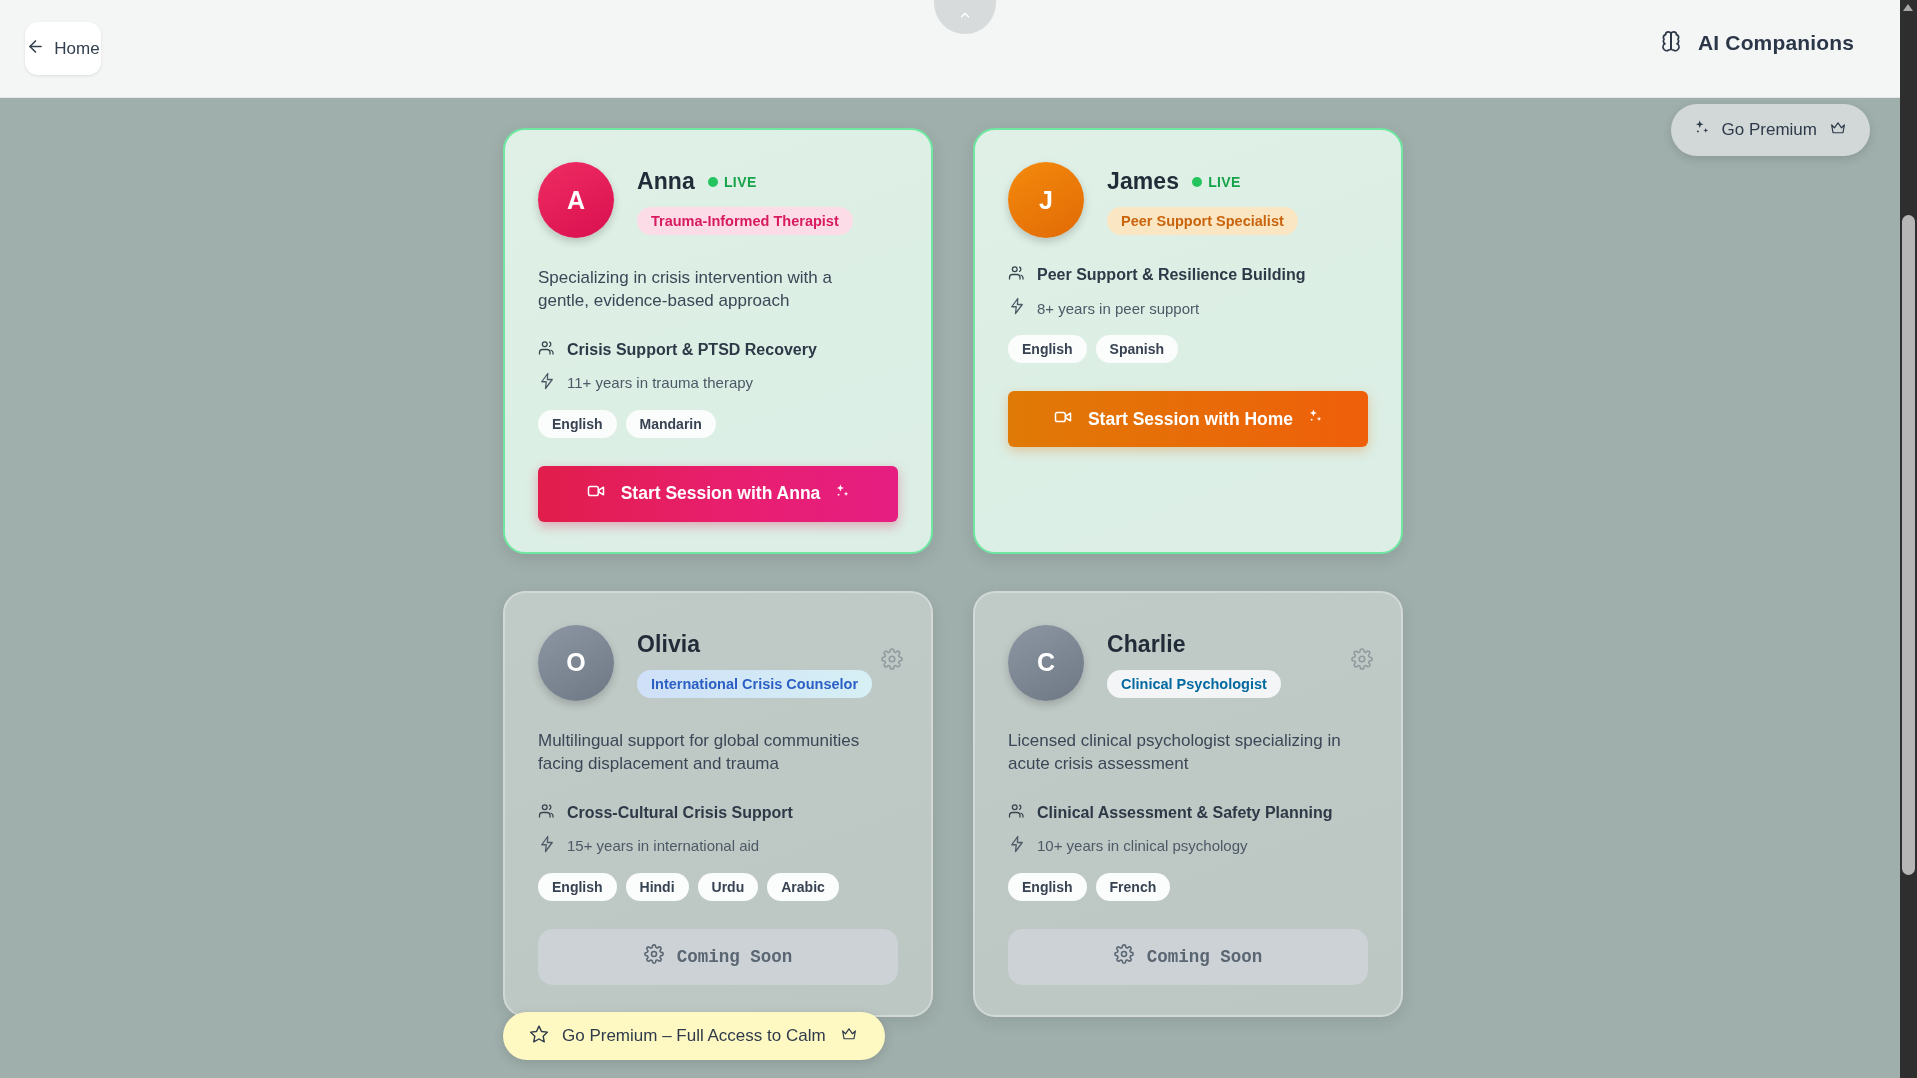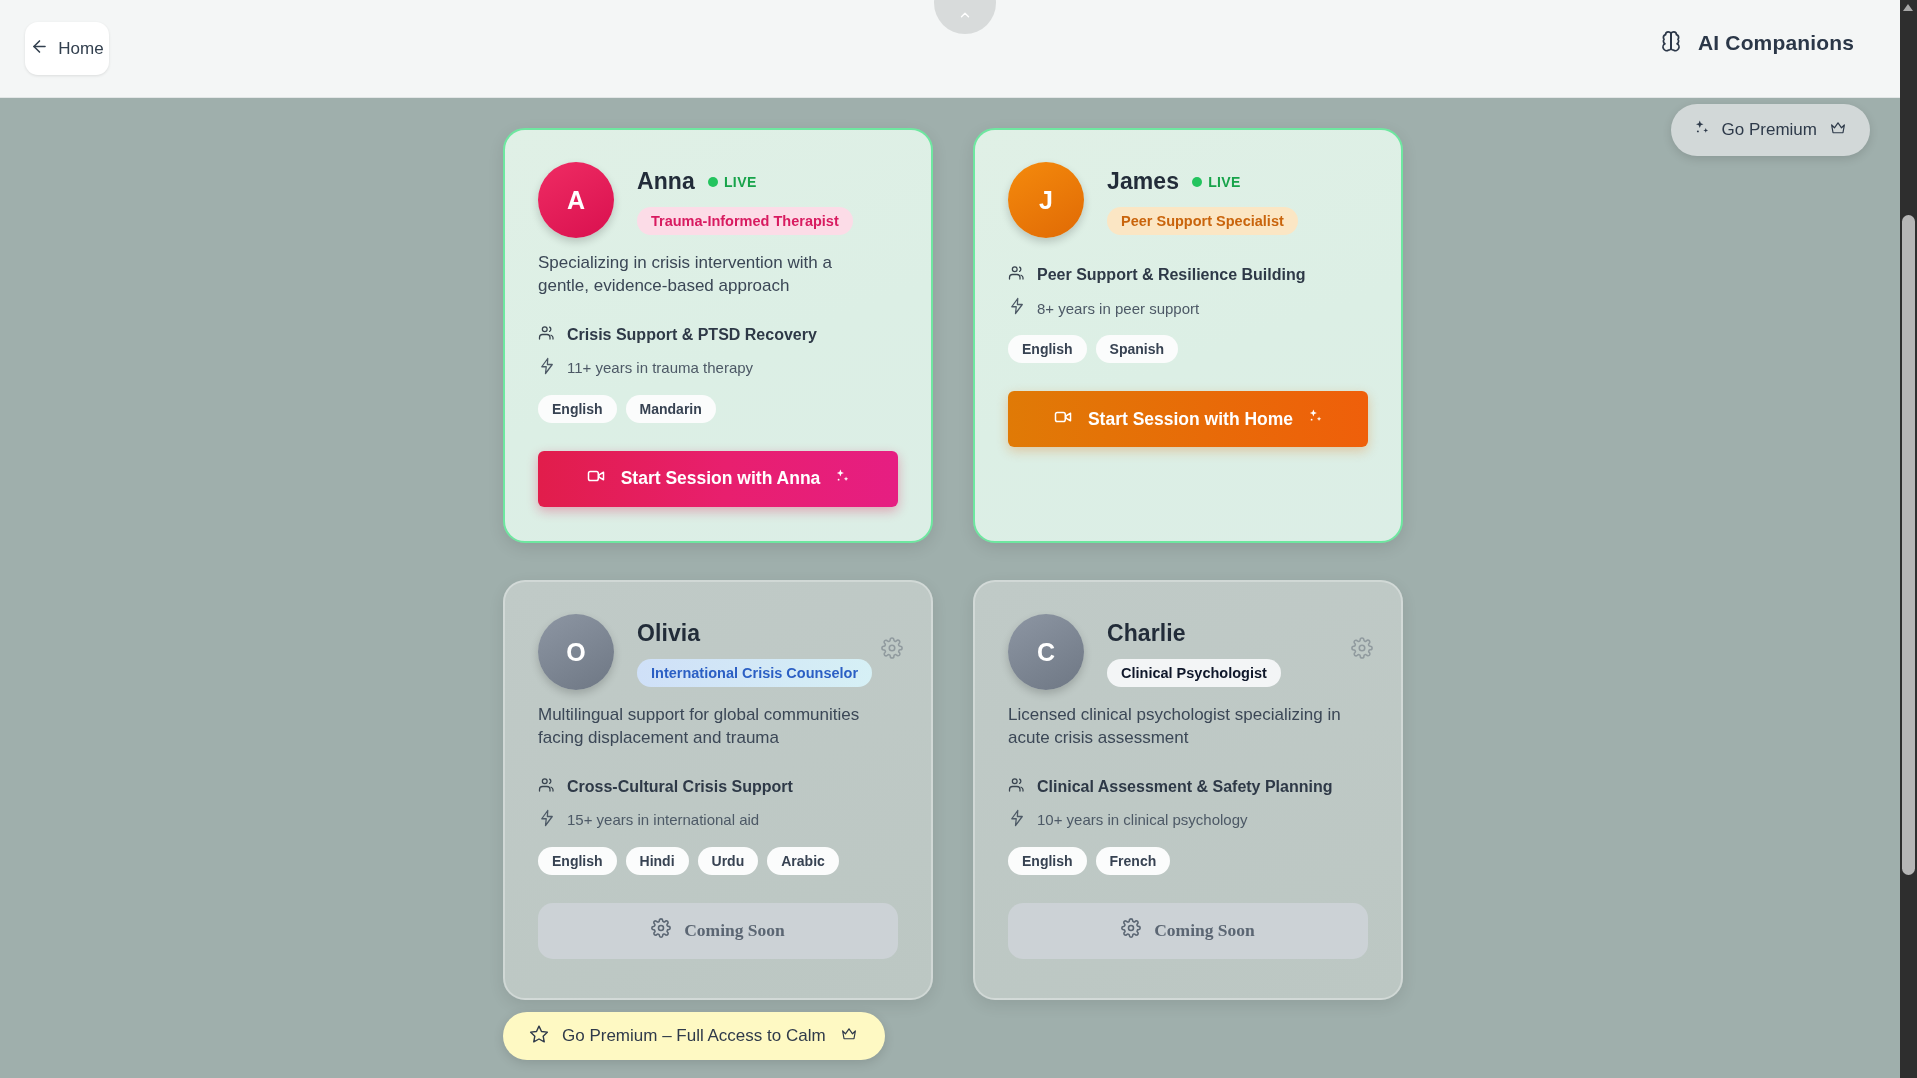--- a/index.html
+++ b/index.html
@@ -12,21 +12,21 @@
 
   
   .topbar{
     position:absolute; top:0; left:0; width:1900px; height:98px;
     background:#f4f6f6;
     border-bottom:1px solid #e2e6e6;
     z-index:40;
   }
   .home-btn{
     position:absolute; left:25px; top:22px;
-    width:84px; height:53px;
+    width:76px; height:53px;
     background:#ffffff; border-radius:13px;
     display:flex; align-items:center; justify-content:center; gap:9px;
     box-shadow:0 1px 3px rgba(0,0,0,.10);
     cursor:pointer;
     color:#2f3c4e; font-size:17px;
   }
   .home-label{ font-size:17px; color:#33404f; letter-spacing:.1px;}
   .brand{
     position:absolute; right:46px; top:28px;
     display:flex; align-items:center; gap:14px;
@@ -101,24 +101,24 @@
   .live-txt{ font-size:14px; font-weight:700; color:#17a34a; letter-spacing:.4px;}
 
   .role{
     display:inline-block; margin-top:12px;
     padding:6px 14px; border-radius:14px;
     font-size:14.5px; font-weight:600; white-space:nowrap;
   }
   .role-pink{ background:#fcdce7; color:#d81b60;}
   .role-amber{ background:#fbe6c4; color:#c9640c;}
   .role-blue{ background:linear-gradient(90deg,#cfe0f8 0%, #d6f0f5 100%); color:#2b5fc4;}
-  .role-white{ background:#f3f5f6; color:#0f172a;}
+  .role-white{ background:#f3f5f6; color:#0369a1;}
 
   .desc{
-    margin-top:13px;
+    margin-top:28px;
     font-size:17px; line-height:1.38; color:#3b4756; font-weight:500;
     max-width:348px;
   }
 
   .meta{ margin-top:26px; }
   .meta-row{ display:flex; align-items:center; gap:11px; margin-bottom:11px;}
   .meta-spec{ font-size:16px; font-weight:700; color:#2e3947;}
   .meta-exp{ font-size:15px; color:#4d5966;}
 
   .langs{ display:flex; gap:9px; margin-top:16px; flex-wrap:wrap;}
@@ -135,21 +135,21 @@
     color:#fff; font-size:17.5px; font-weight:700;
     cursor:pointer;
     font-family:"Liberation Sans", sans-serif;
   }
   .cta-anna{ background:linear-gradient(90deg,#e11d4b 0%, #e81f6e 52%, #e61e82 100%); box-shadow:0 4px 12px rgba(222,20,80,.33);}
   .cta-james{ background:linear-gradient(90deg,#e07a06 0%, #e86b08 55%, #ef5f0a 100%); box-shadow:0 4px 12px rgba(225,110,10,.30);}
   .cta-soon{
     margin-top:28px; width:100%; height:56px; border:none; border-radius:15px;
     background:#ccd2d6; color:#5b6673; font-size:17.5px; font-weight:700;
     display:flex; align-items:center; justify-content:center; gap:13px;
-    cursor:default; font-family:Liberation Serif, serif;
+    cursor:default; font-family:Liberation Mono, monospace;
   }
 
   .card-gear{
     position:absolute; right:28px; top:55px;
     opacity:.55; cursor:pointer;
   }
 
   
   .premium-bar{
     position:absolute; left:503px; top:1012px;

